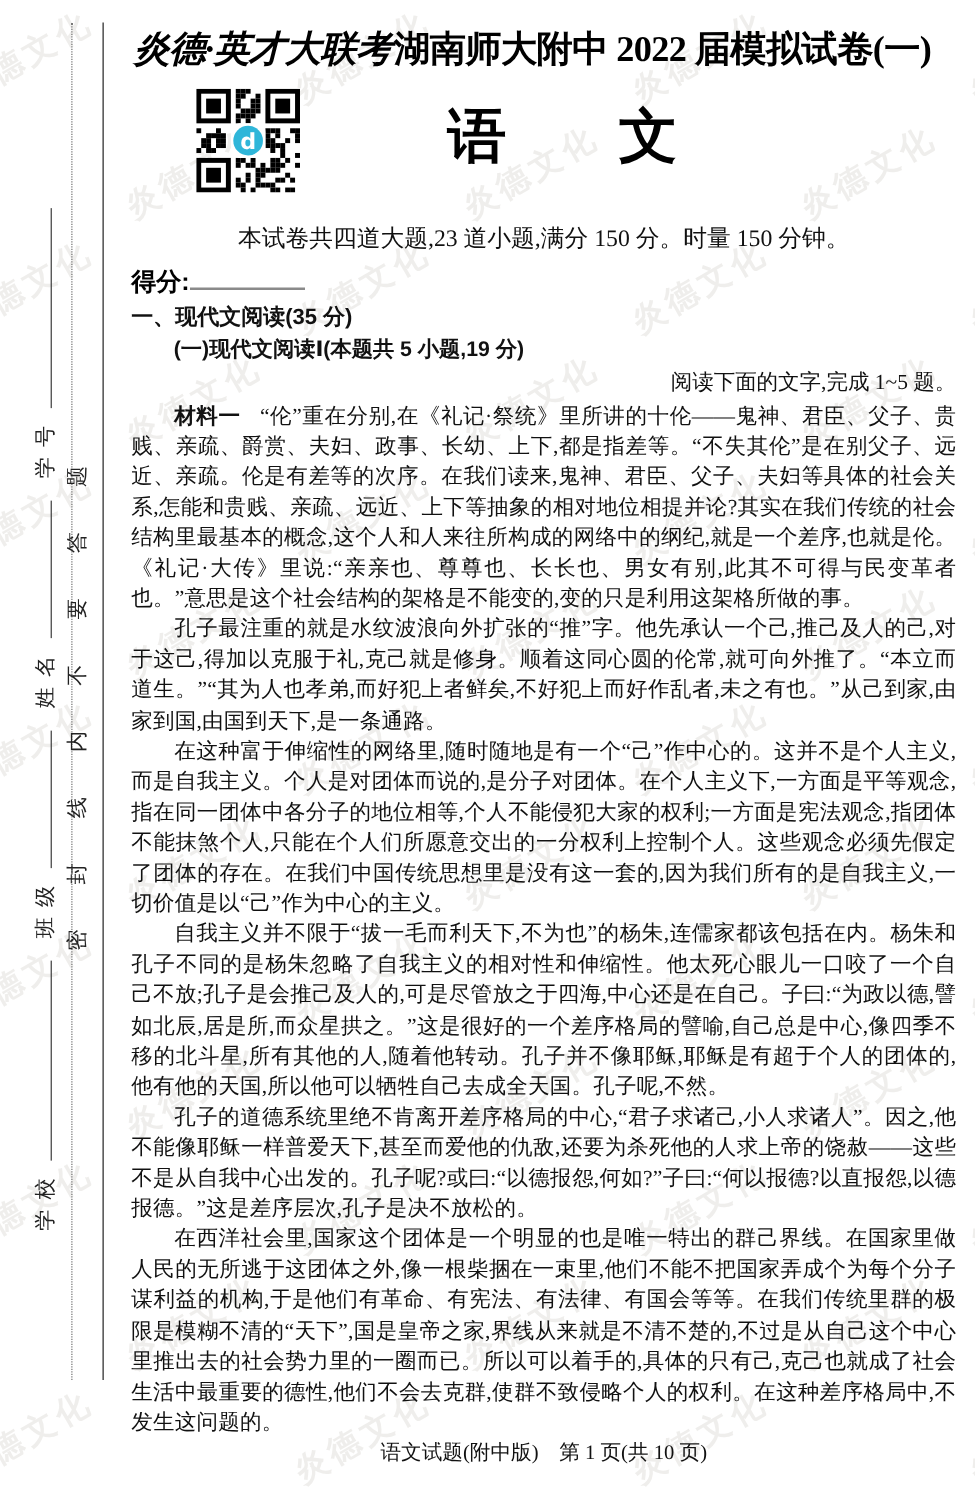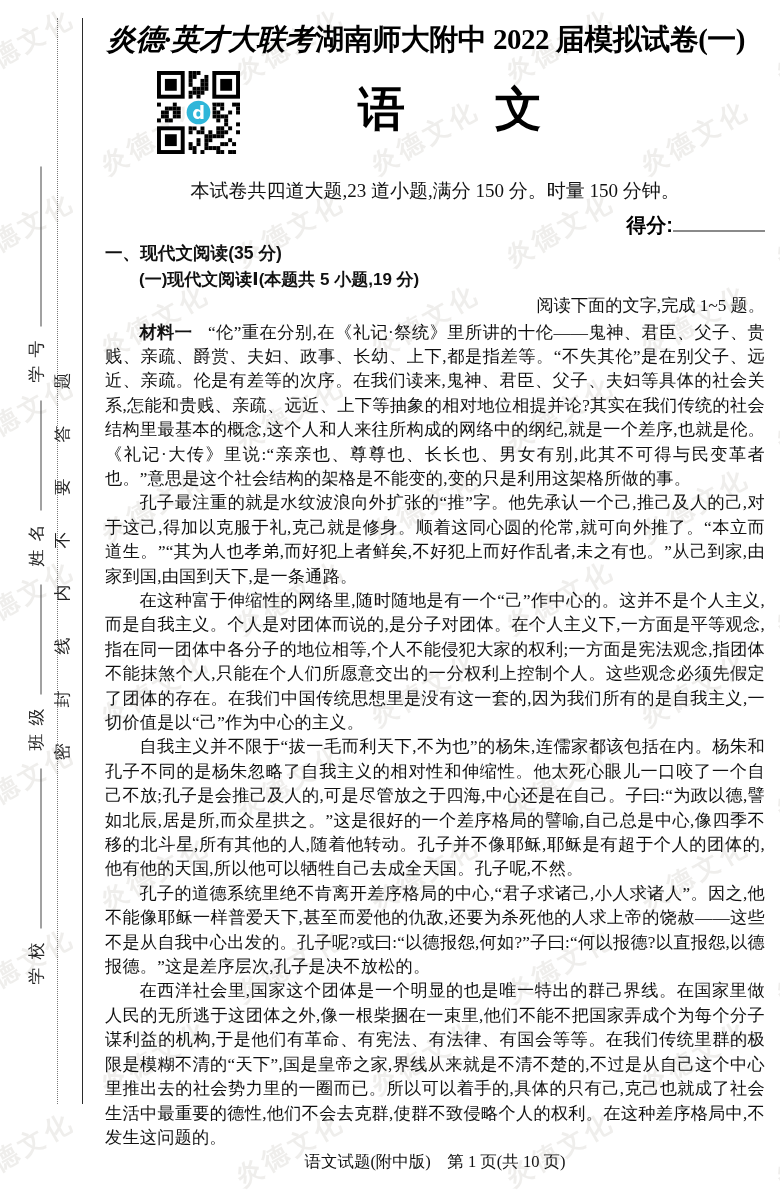--- a/index.html
+++ b/index.html
@@ -34,21 +34,21 @@
   #qr-wrap{position:absolute;left:157px;top:71px;width:83px;height:83px;z-index:2;}
   #qr-wrap svg{width:83px;height:83px;display:block;}
 
   .subject-title{position:absolute;left:120px;top:78px;width:660px;text-align:center;z-index:2;
                  font-family:Liberation Mono, monospace;font-weight:bold;font-size:47px;color:#000;}
   .subject-gap{margin-right:90px;}
 
   .exam-info{position:absolute;left:105px;top:178px;width:660px;text-align:center;z-index:2;
              font-size:19px;color:#111;}
 
-  .score-row{position:absolute;left:105px;top:212px;width:660px;text-align:right;z-index:2;}
+  .score-row{position:absolute;left:105px;top:212px;width:660px;text-align:left;z-index:2;}
   .score-label{font-family:"Liberation Sans","DejaVu Sans",sans-serif;font-weight:bold;font-size:20px;color:#000;}
   .score-blank{display:inline-block;width:92px;height:5px;border-bottom:2px solid #8a8a8a;}
 
   
   .content{position:absolute;left:105px;top:240px;width:660px;z-index:2;font-size:17.2px;color:#111;}
   .h-sec{font-family:"Liberation Sans","DejaVu Sans",sans-serif;font-weight:bold;font-size:17.6px;line-height:26.5px;}
   .h-part{font-family:"Liberation Sans","DejaVu Sans",sans-serif;font-weight:bold;font-size:17px;
           line-height:26.5px;text-indent:2em;}
   .h-inst{line-height:26.5px;text-indent:2em;text-align:right;}
   .para{margin:0;text-indent:2em;text-align:justify;line-height:24.4px;letter-spacing:0.2px;}

